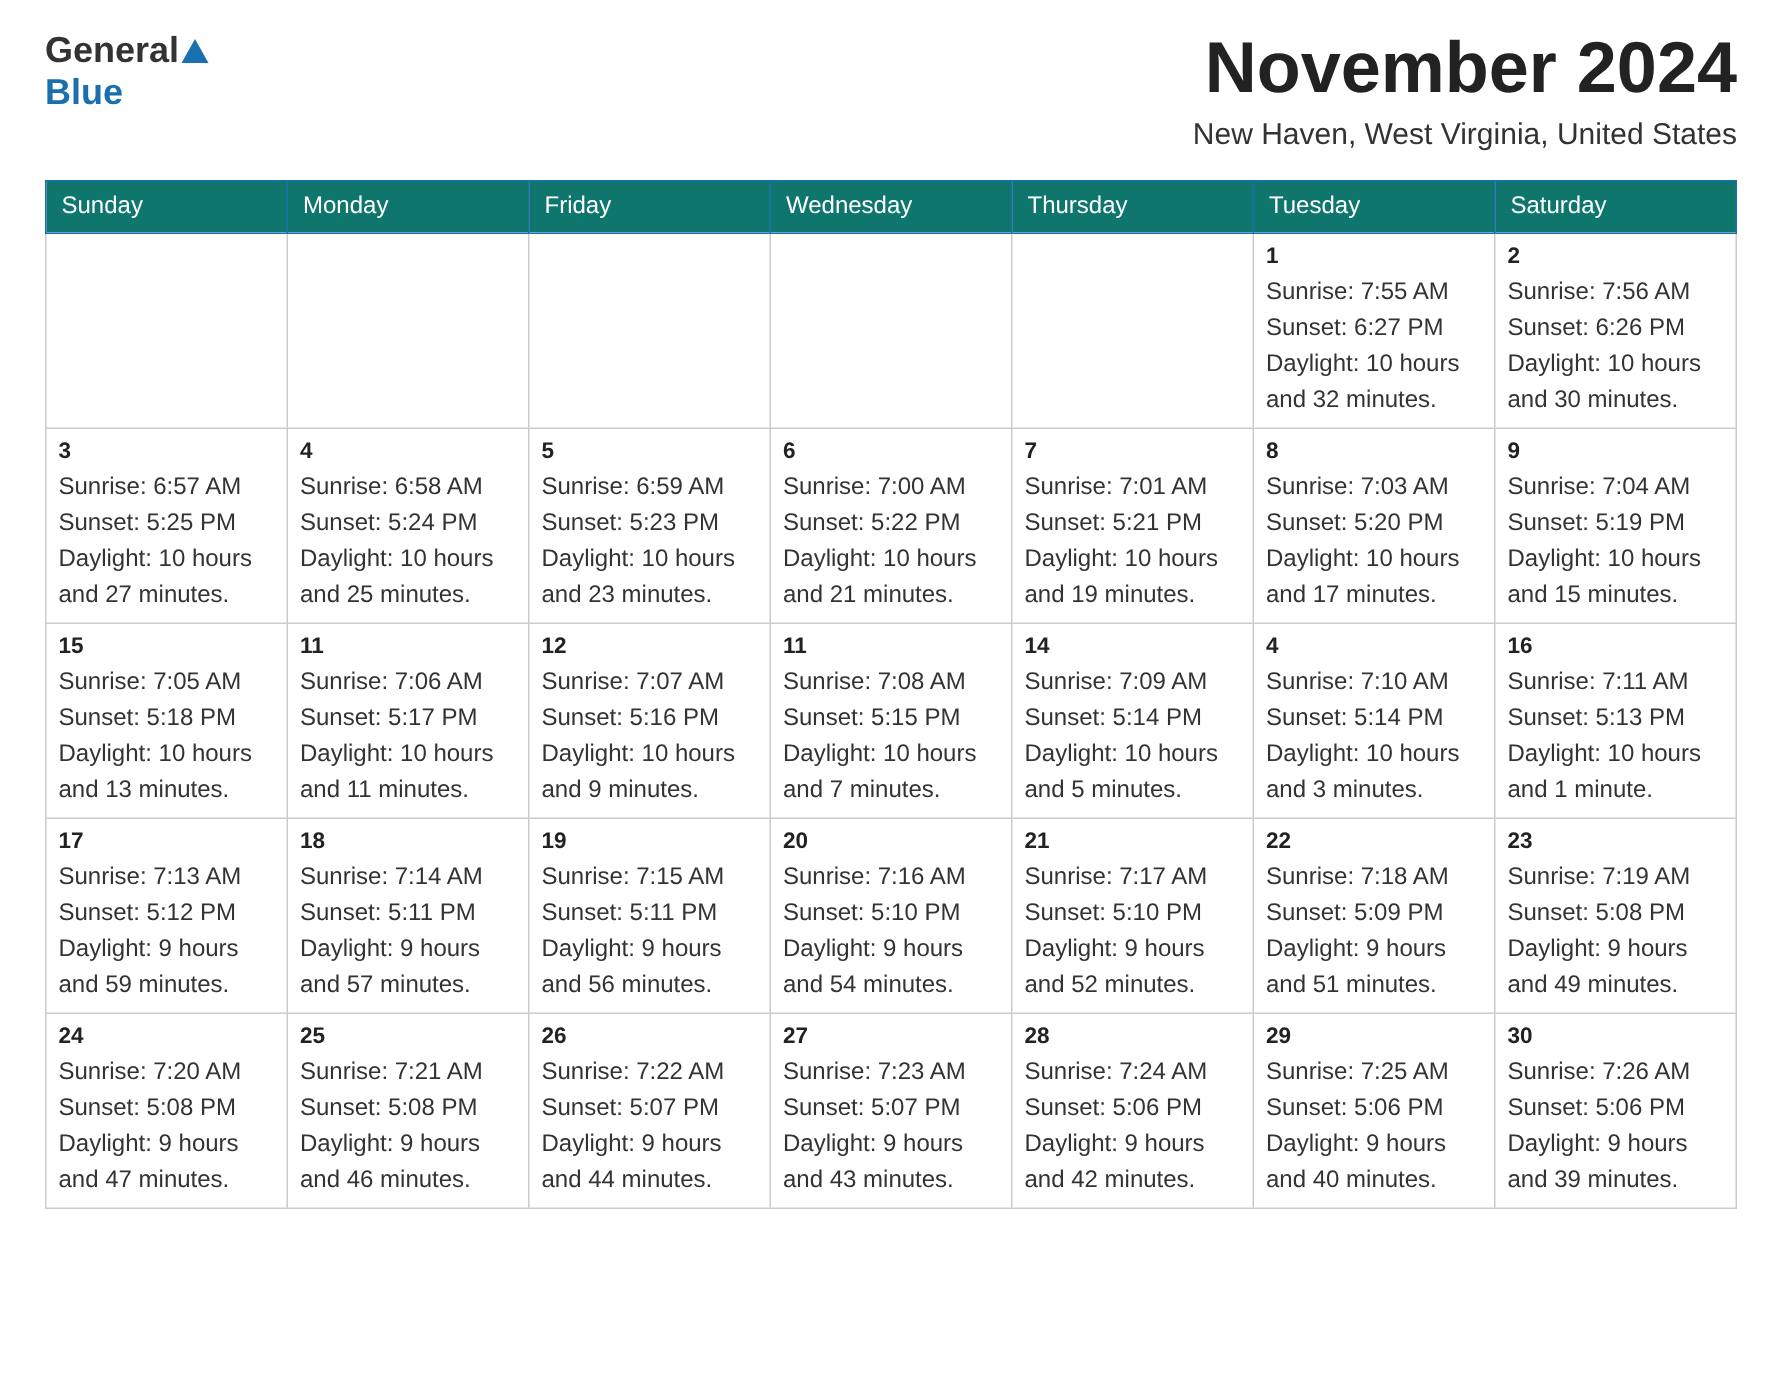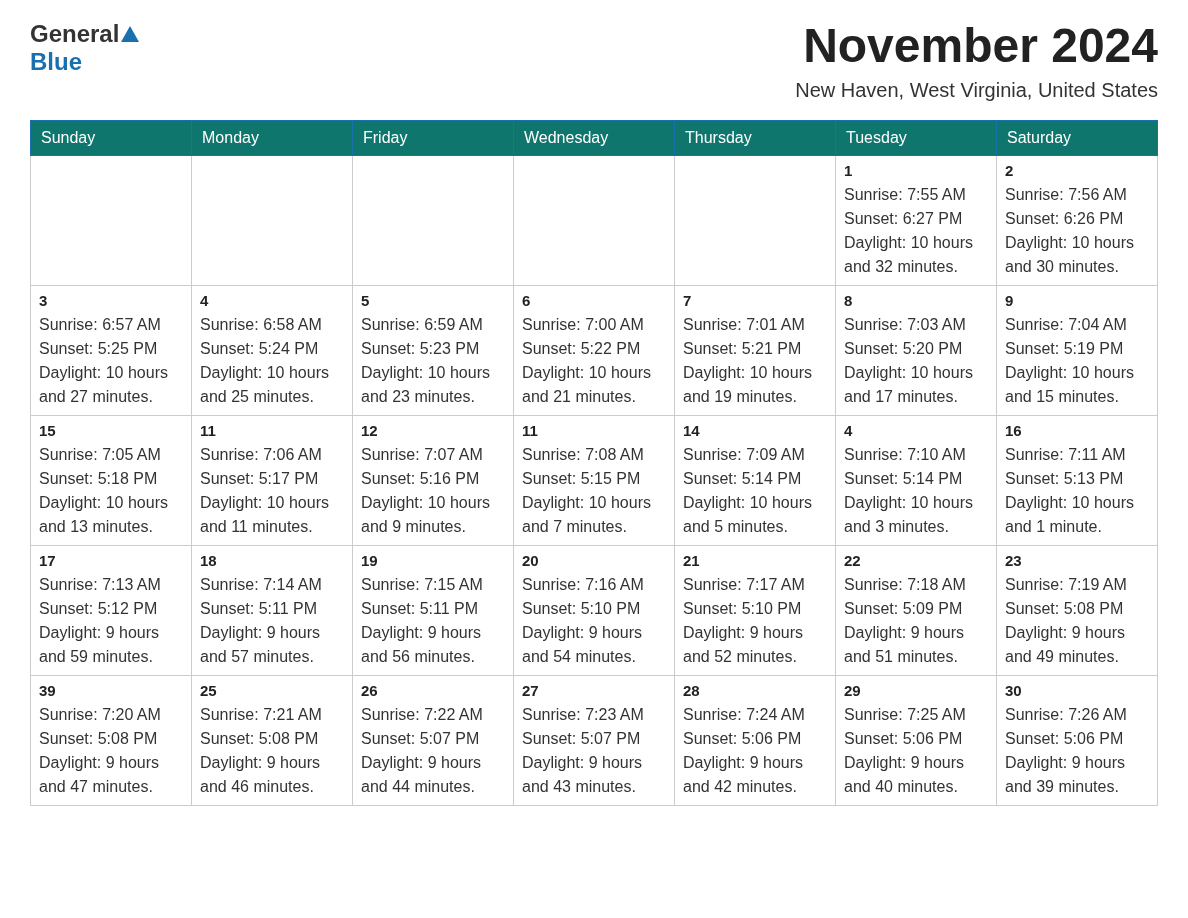--- a/index.html
+++ b/index.html
@@ -235,21 +235,21 @@
           <div class="day-number">22</div>
           <div class="day-info">Sunrise: 7:18 AM<br>Sunset: 5:09 PM<br>Daylight: 9 hours and 51 minutes.</div>
         </td>
         <td>
           <div class="day-number">23</div>
           <div class="day-info">Sunrise: 7:19 AM<br>Sunset: 5:08 PM<br>Daylight: 9 hours and 49 minutes.</div>
         </td>
       </tr>
       <tr>
         <td>
-          <div class="day-number">39</div>
+          <div class="day-number">24</div>
           <div class="day-info">Sunrise: 7:20 AM<br>Sunset: 5:08 PM<br>Daylight: 9 hours and 47 minutes.</div>
         </td>
         <td>
           <div class="day-number">25</div>
           <div class="day-info">Sunrise: 7:21 AM<br>Sunset: 5:08 PM<br>Daylight: 9 hours and 46 minutes.</div>
         </td>
         <td>
           <div class="day-number">26</div>
           <div class="day-info">Sunrise: 7:22 AM<br>Sunset: 5:07 PM<br>Daylight: 9 hours and 44 minutes.</div>
         </td>

